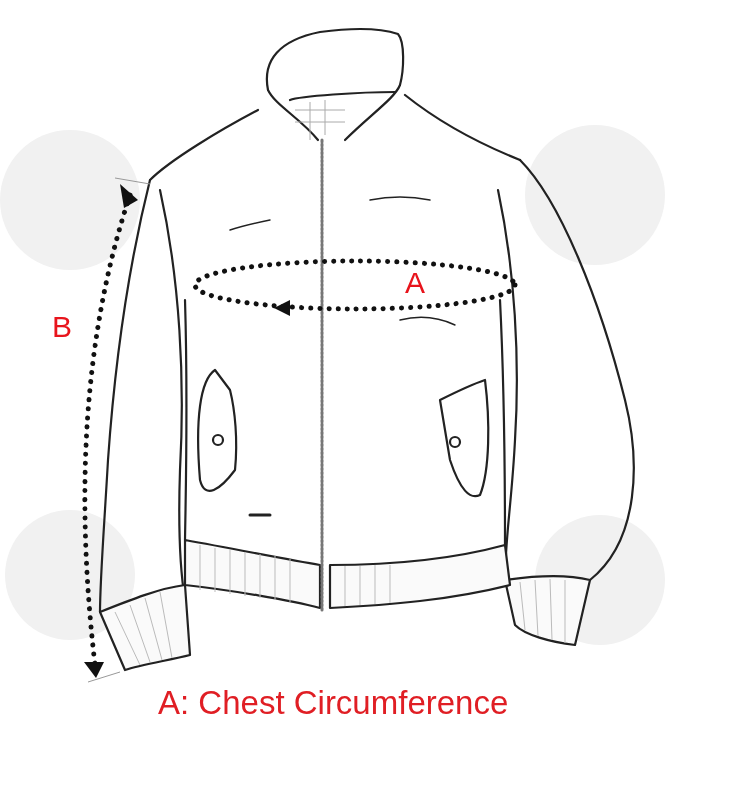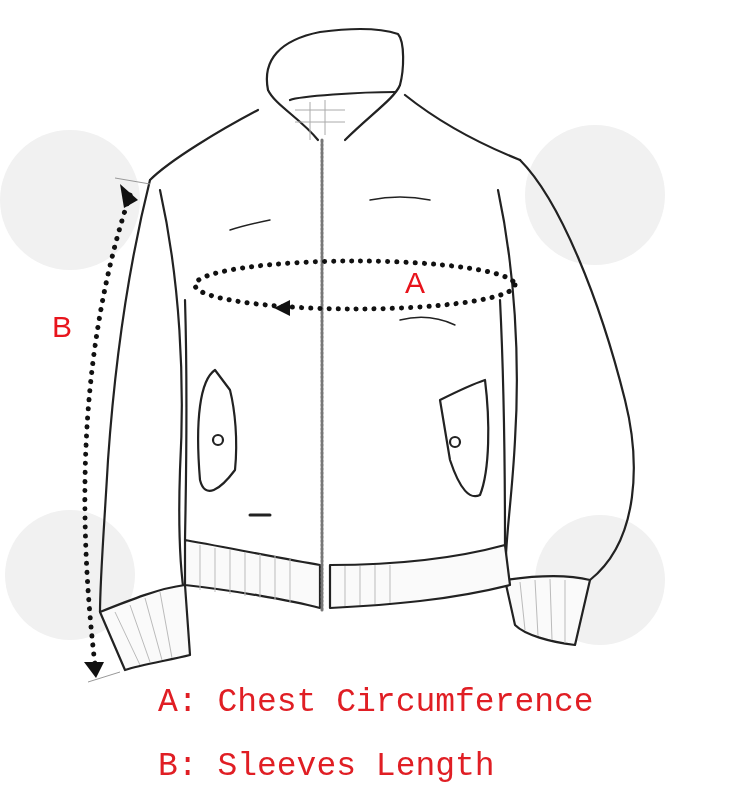--- a/index.html
+++ b/index.html
@@ -1,21 +1,21 @@
 <!DOCTYPE html>
 <html><head>
   <meta charset="utf-8">
   <style>
     html, body { margin: 0; padding: 0; background: #ffffff; }
     body { width: 740px; height: 807px; position: relative; overflow: hidden; font-family: "Liberation Sans", sans-serif; }
     #stage { position: absolute; left: 0; top: 0; width: 740px; height: 807px; }
     .label-letter { position: absolute; font-family: "Liberation Sans", sans-serif; font-size: 30px; color: #e8141c; line-height: 1; }
     #label-a { left: 405px; top: 268px; }
     #label-b { left: 52px; top: 312px; }
-    .legend-line { position: absolute; left: 158px; font-family: Liberation Mono, monospace; font-size: 33px; color: #e01e24; white-space: nowrap; line-height: 1; }
+    .legend-line { position: absolute; left: 158px; font-family: Liberation Sans, sans-serif; font-size: 33px; color: #e01e24; white-space: nowrap; line-height: 1; }
     #legend-a { top: 686px; }
     #legend-b { top: 750px; }
   </style>
 </head>
 <body>
 
 <div id="stage">
   <svg width="740" height="807" viewBox="0 0 740 807" xmlns="http://www.w3.org/2000/svg">
 
     <g fill="#f1f1f1" stroke="none">
@@ -107,14 +107,13 @@
       <polygon points="96,678 84,662 104,662" fill="#111"></polygon>
       <line x1="115" y1="178" x2="150" y2="184" stroke="#999" stroke-width="1"></line>
       <line x1="88" y1="682" x2="120" y2="672" stroke="#999" stroke-width="1"></line>
     </g>
   </svg>
 
   <div id="label-a" class="label-letter">A</div>
   <div id="label-b" class="label-letter">B</div>
 
   <div id="legend-a" class="legend-line">A: Chest Circumference</div>
-  <div id="legend-b" class="legend-line">B: Sleeves Length</div>
 </div>
 
 </body></html>

